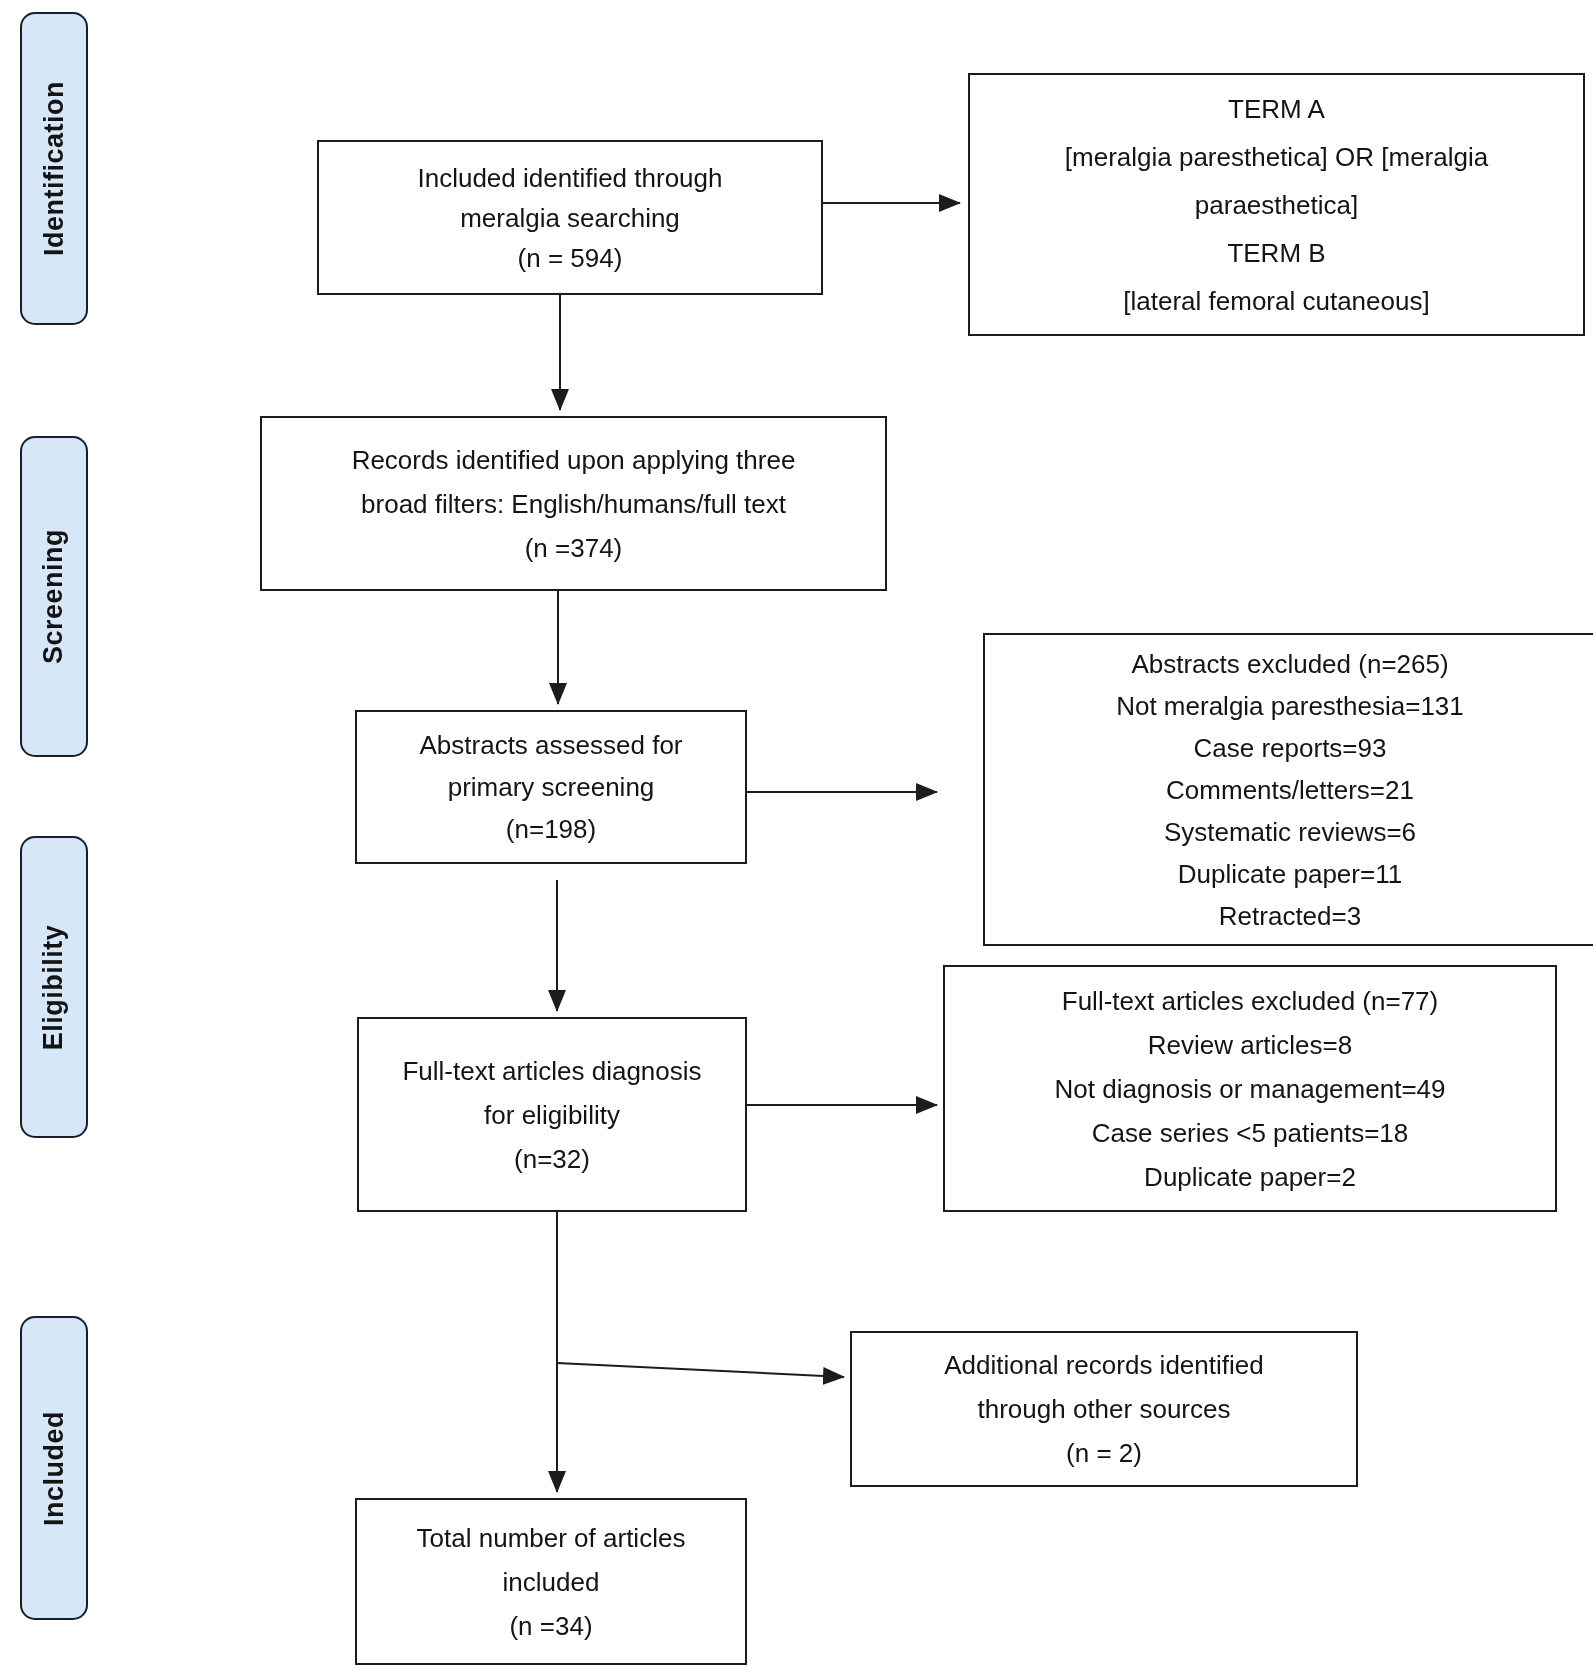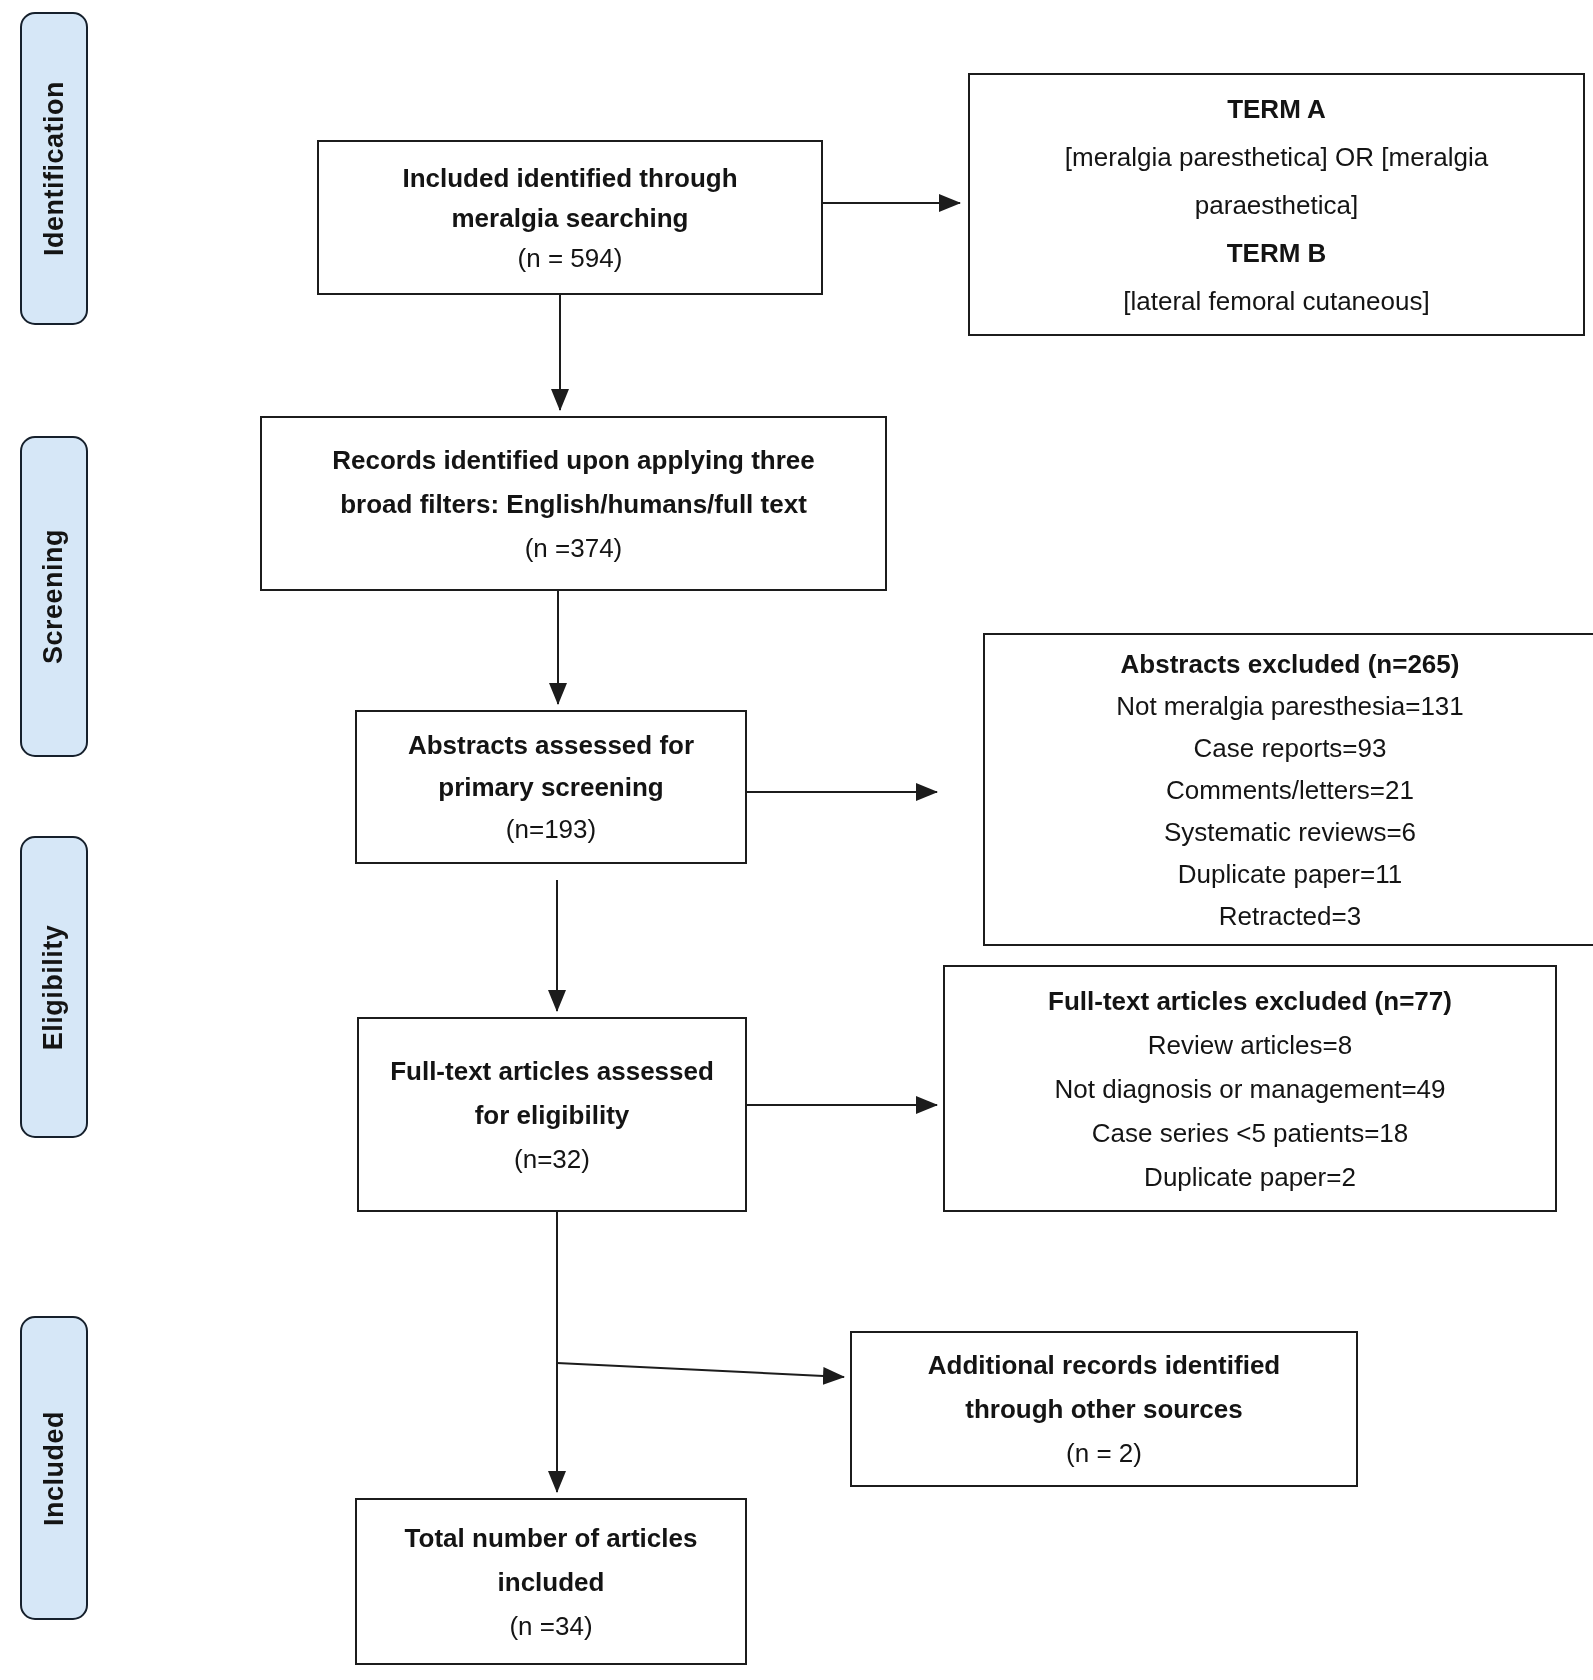--- a/index.html
+++ b/index.html
@@ -33,21 +33,21 @@
     position:absolute;
     background:var(--box-fill,#ffffff);
     border:2px solid var(--box-border,#1c1c1c);
     box-sizing:border-box;
     display:flex;flex-direction:column;
     justify-content:center;align-items:center;
     text-align:center;
     padding:4px 6px;
   }
   .ln{font-size:26px;line-height:40px;white-space:nowrap;}
-  .ln.b{font-weight:bold;text-align:right;}
+  .ln.b{font-weight:normal;text-align:right;}
   .lh42 .ln{line-height:42px;}
   .lh44 .ln{line-height:44px;}
   .lh48 .ln{line-height:48px;}
   
   svg.arrows{position:absolute;left:0;top:0;width:1593px;height:1680px;}
   svg.arrows line{stroke:var(--arrow,#1c1c1c);stroke-width:2;}
 </style>
 </head>
 <body>
 
@@ -98,35 +98,35 @@
 
   <div class="box lh44" style="left:260px;top:416px;width:627px;height:175px;">
       <div class="ln b">Records identified upon applying three</div>
       <div class="ln b">broad filters: English/humans/full text</div>
       <div class="ln">(n =374)</div>
     </div>
 
   <div class="box lh42" style="left:355px;top:710px;width:392px;height:154px;">
       <div class="ln b">Abstracts assessed for</div>
       <div class="ln b">primary screening</div>
-      <div class="ln">(n=193)</div>
+      <div class="ln">(n=198)</div>
     </div>
 
   <div class="box lh42" style="left:943px;top:633px;width:614px;height:313px;margin-left:40px;">
       <div class="ln b">Abstracts excluded (n=265)</div>
       <div class="ln">Not meralgia paresthesia=131</div>
       <div class="ln">Case reports=93</div>
       <div class="ln">Comments/letters=21</div>
       <div class="ln">Systematic reviews=6</div>
       <div class="ln">Duplicate paper=11</div>
       <div class="ln">Retracted=3</div>
     </div>
 
   <div class="box lh44" style="left:357px;top:1017px;width:390px;height:195px;">
-      <div class="ln b">Full-text articles assessed</div>
+      <div class="ln b">Full-text articles diagnosis</div>
       <div class="ln b">for eligibility</div>
       <div class="ln">(n=32)</div>
     </div>
 
   <div class="box lh44" style="left:943px;top:965px;width:614px;height:247px;">
       <div class="ln b">Full-text articles excluded (n=77)</div>
       <div class="ln">Review articles=8</div>
       <div class="ln">Not diagnosis or management=49</div>
       <div class="ln">Case series &lt;5 patients=18</div>
       <div class="ln">Duplicate paper=2</div>

